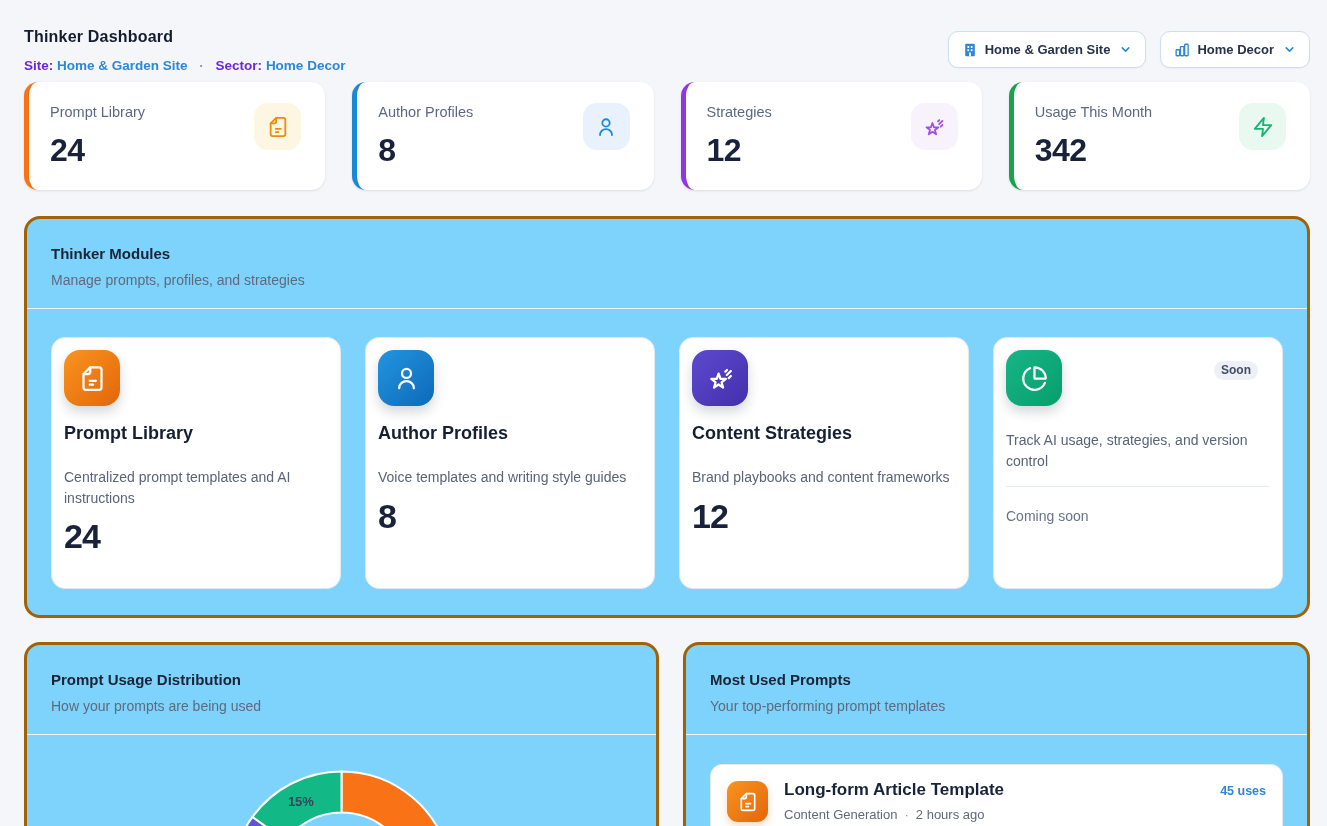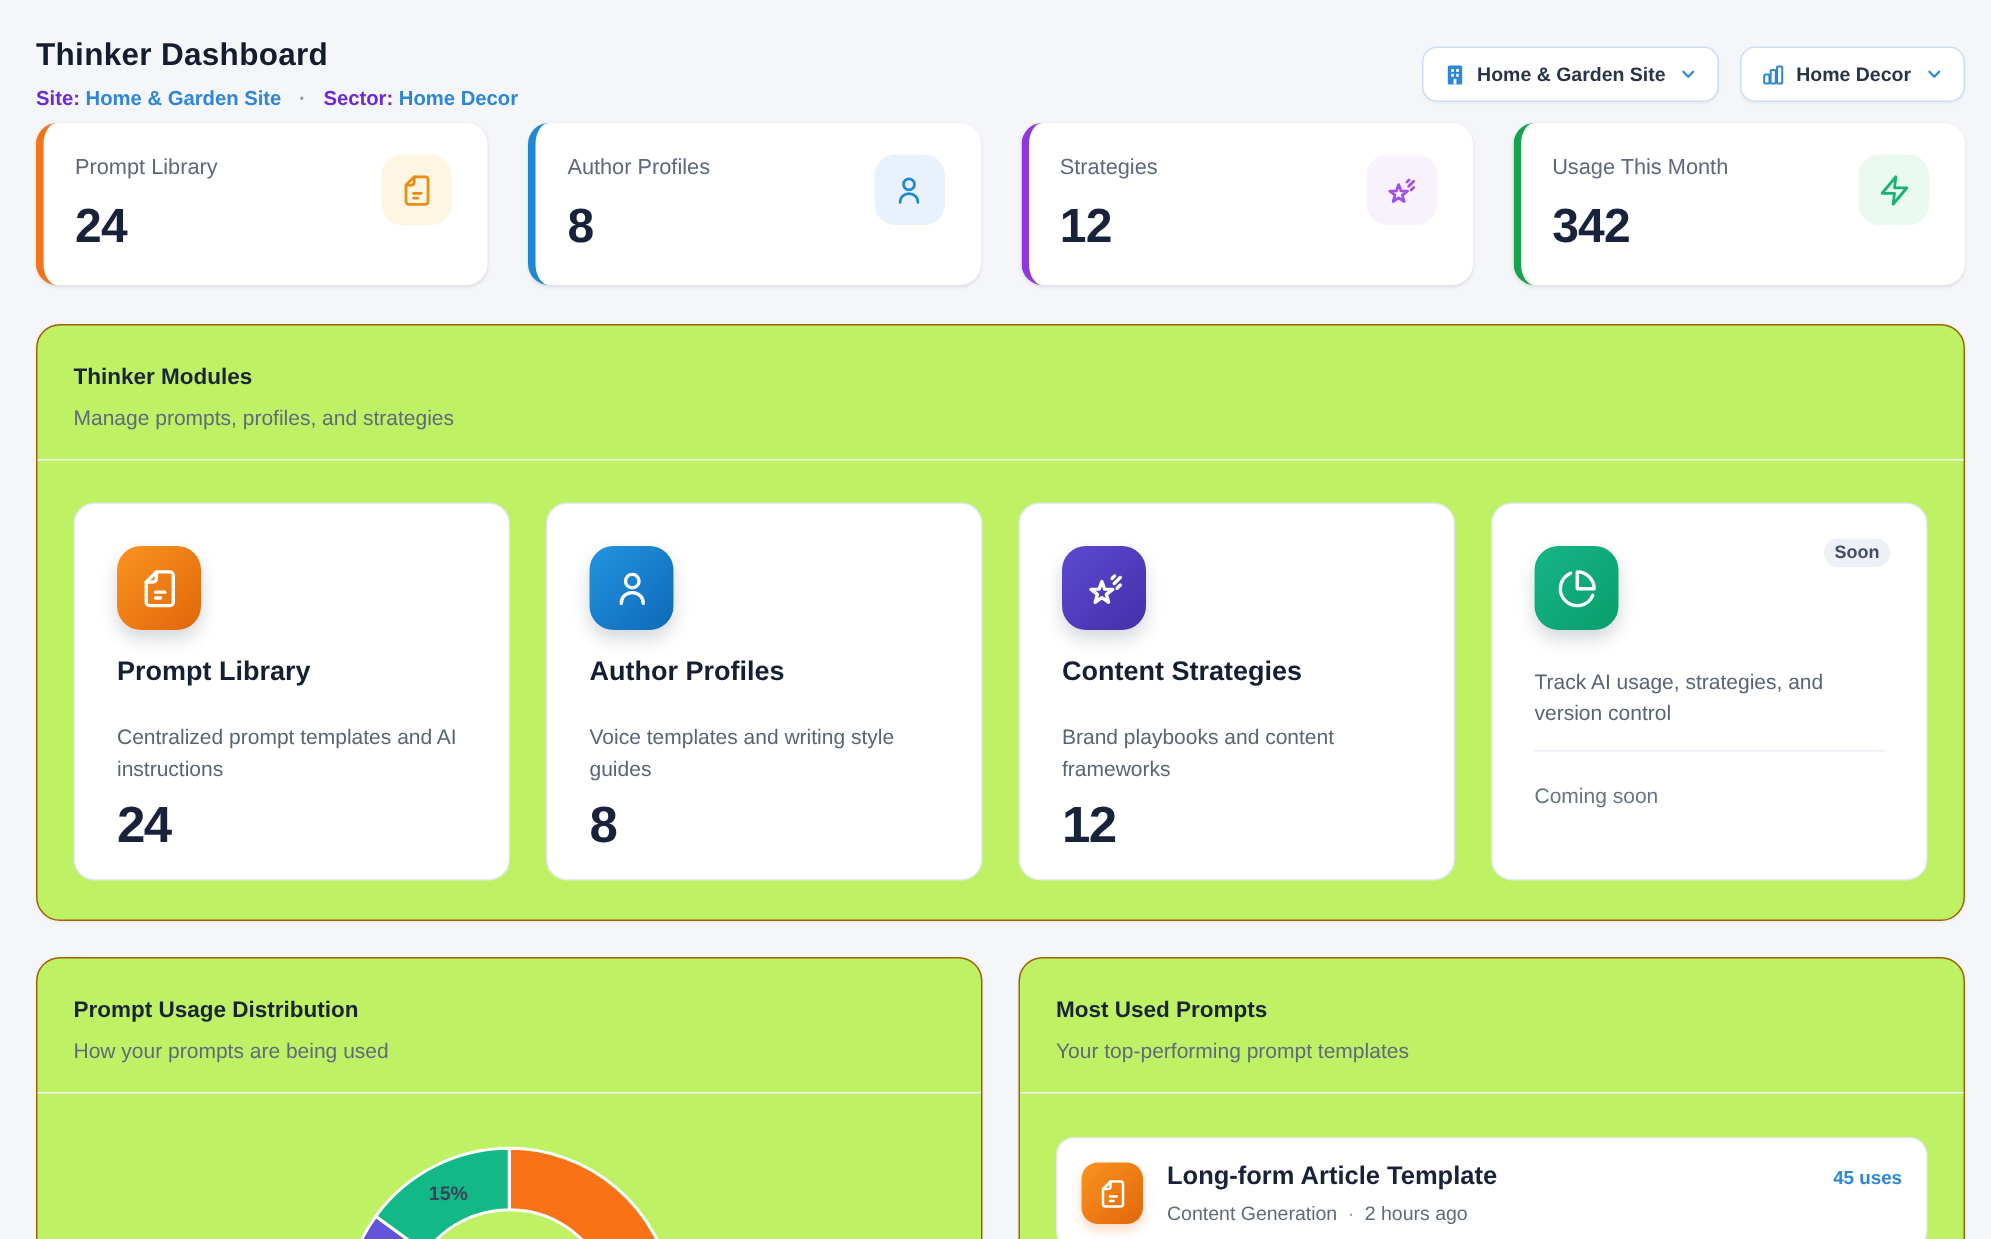--- a/index.html
+++ b/index.html
@@ -8,21 +8,21 @@
     background: #f5f6f9;
     font-family: "Liberation Sans", "DejaVu Sans", sans-serif;
     color: #192235;
   }
   .page { position: relative; width: 1327px; padding: 0 17px 0 24px; }
 
   
   .header { position: relative; height: 82px; }
   .page-title {
     position: absolute; left: 0; top: 23px;
-    font-size: 21px; line-height: 28px; font-weight: 700;
+    font-size: 16px; line-height: 28px; font-weight: 700;
     color: #141d30; letter-spacing: 0.2px;
   }
   .site-line {
     position: absolute; left: 0; top: 56px;
     font-size: 13.5px; line-height: 20px; font-weight: 700; color: #273349;
   }
   .site-line .lbl { font-weight: 700; color: #6d28d9; }
   .site-line a { color: #2d87d8; text-decoration: none; font-weight: 700; }
   .site-line .dot { color: #8b95a7; font-weight: 700; padding: 0 8px; }
   .header-controls { position: absolute; right: 0; top: 31px; display: flex; gap: 14px; }
@@ -46,32 +46,32 @@
     padding: 21px 24px 0 21px;
     display: flex; justify-content: space-between; align-items: flex-start;
   }
   .stat-label { font-size: 14.5px; line-height: 15px; color: #5d6880; margin-top: 2px; }
   .stat-value { font-size: 32px; line-height: 32px; font-weight: 700; color: #18223a; margin-top: 14px; letter-spacing: -0.5px; }
   .stat-icon { width: 47px; height: 47px; border-radius: 14px; display: flex; align-items: center; justify-content: center; }
   .stat-icon svg { width: 22px; height: 22px; }
 
   
   .panel {
-    background: #bef264; border: 1px solid #a16207; border-radius: 16px;
+    background: #7dd3fc; border: 3px solid #a16207; border-radius: 16px;
     box-shadow: 0 1px 2px rgba(22,34,58,0.04);
   }
   .panel-head { padding: 23px 24px 18px; border-bottom: 1px solid #eef1f6; }
   .panel-title { font-size: 15px; line-height: 23px; font-weight: 700; color: #1a2436; }
   .panel-sub { font-size: 14px; line-height: 19px; color: #5f6a7d; margin-top: 6px; }
 
   .modules-panel { margin-top: 26px; }
   .modules-grid { display: flex; gap: 24px; padding: 28px 24px 26px; }
   .module-card {
     flex: 1; height: 252px; background: #fff;
-    border: 1px solid #e3e8f1; border-radius: 14px; padding: 28px;
+    border: 1px solid #e3e8f1; border-radius: 14px; padding: 12px;
     position: relative; cursor: pointer;
   }
   .module-icon {
     width: 56px; height: 56px; border-radius: 16px;
     display: flex; align-items: center; justify-content: center; color: #fff;
     box-shadow: 0 6px 12px rgba(22,34,58,0.18);
   }
   .module-icon svg { width: 27px; height: 27px; }
   .module-title { font-size: 18px; line-height: 20px; font-weight: 700; color: #151f33; margin-top: 17px; }
   .module-desc { font-size: 14px; line-height: 20.5px; color: #596476; margin-top: 24px; }

